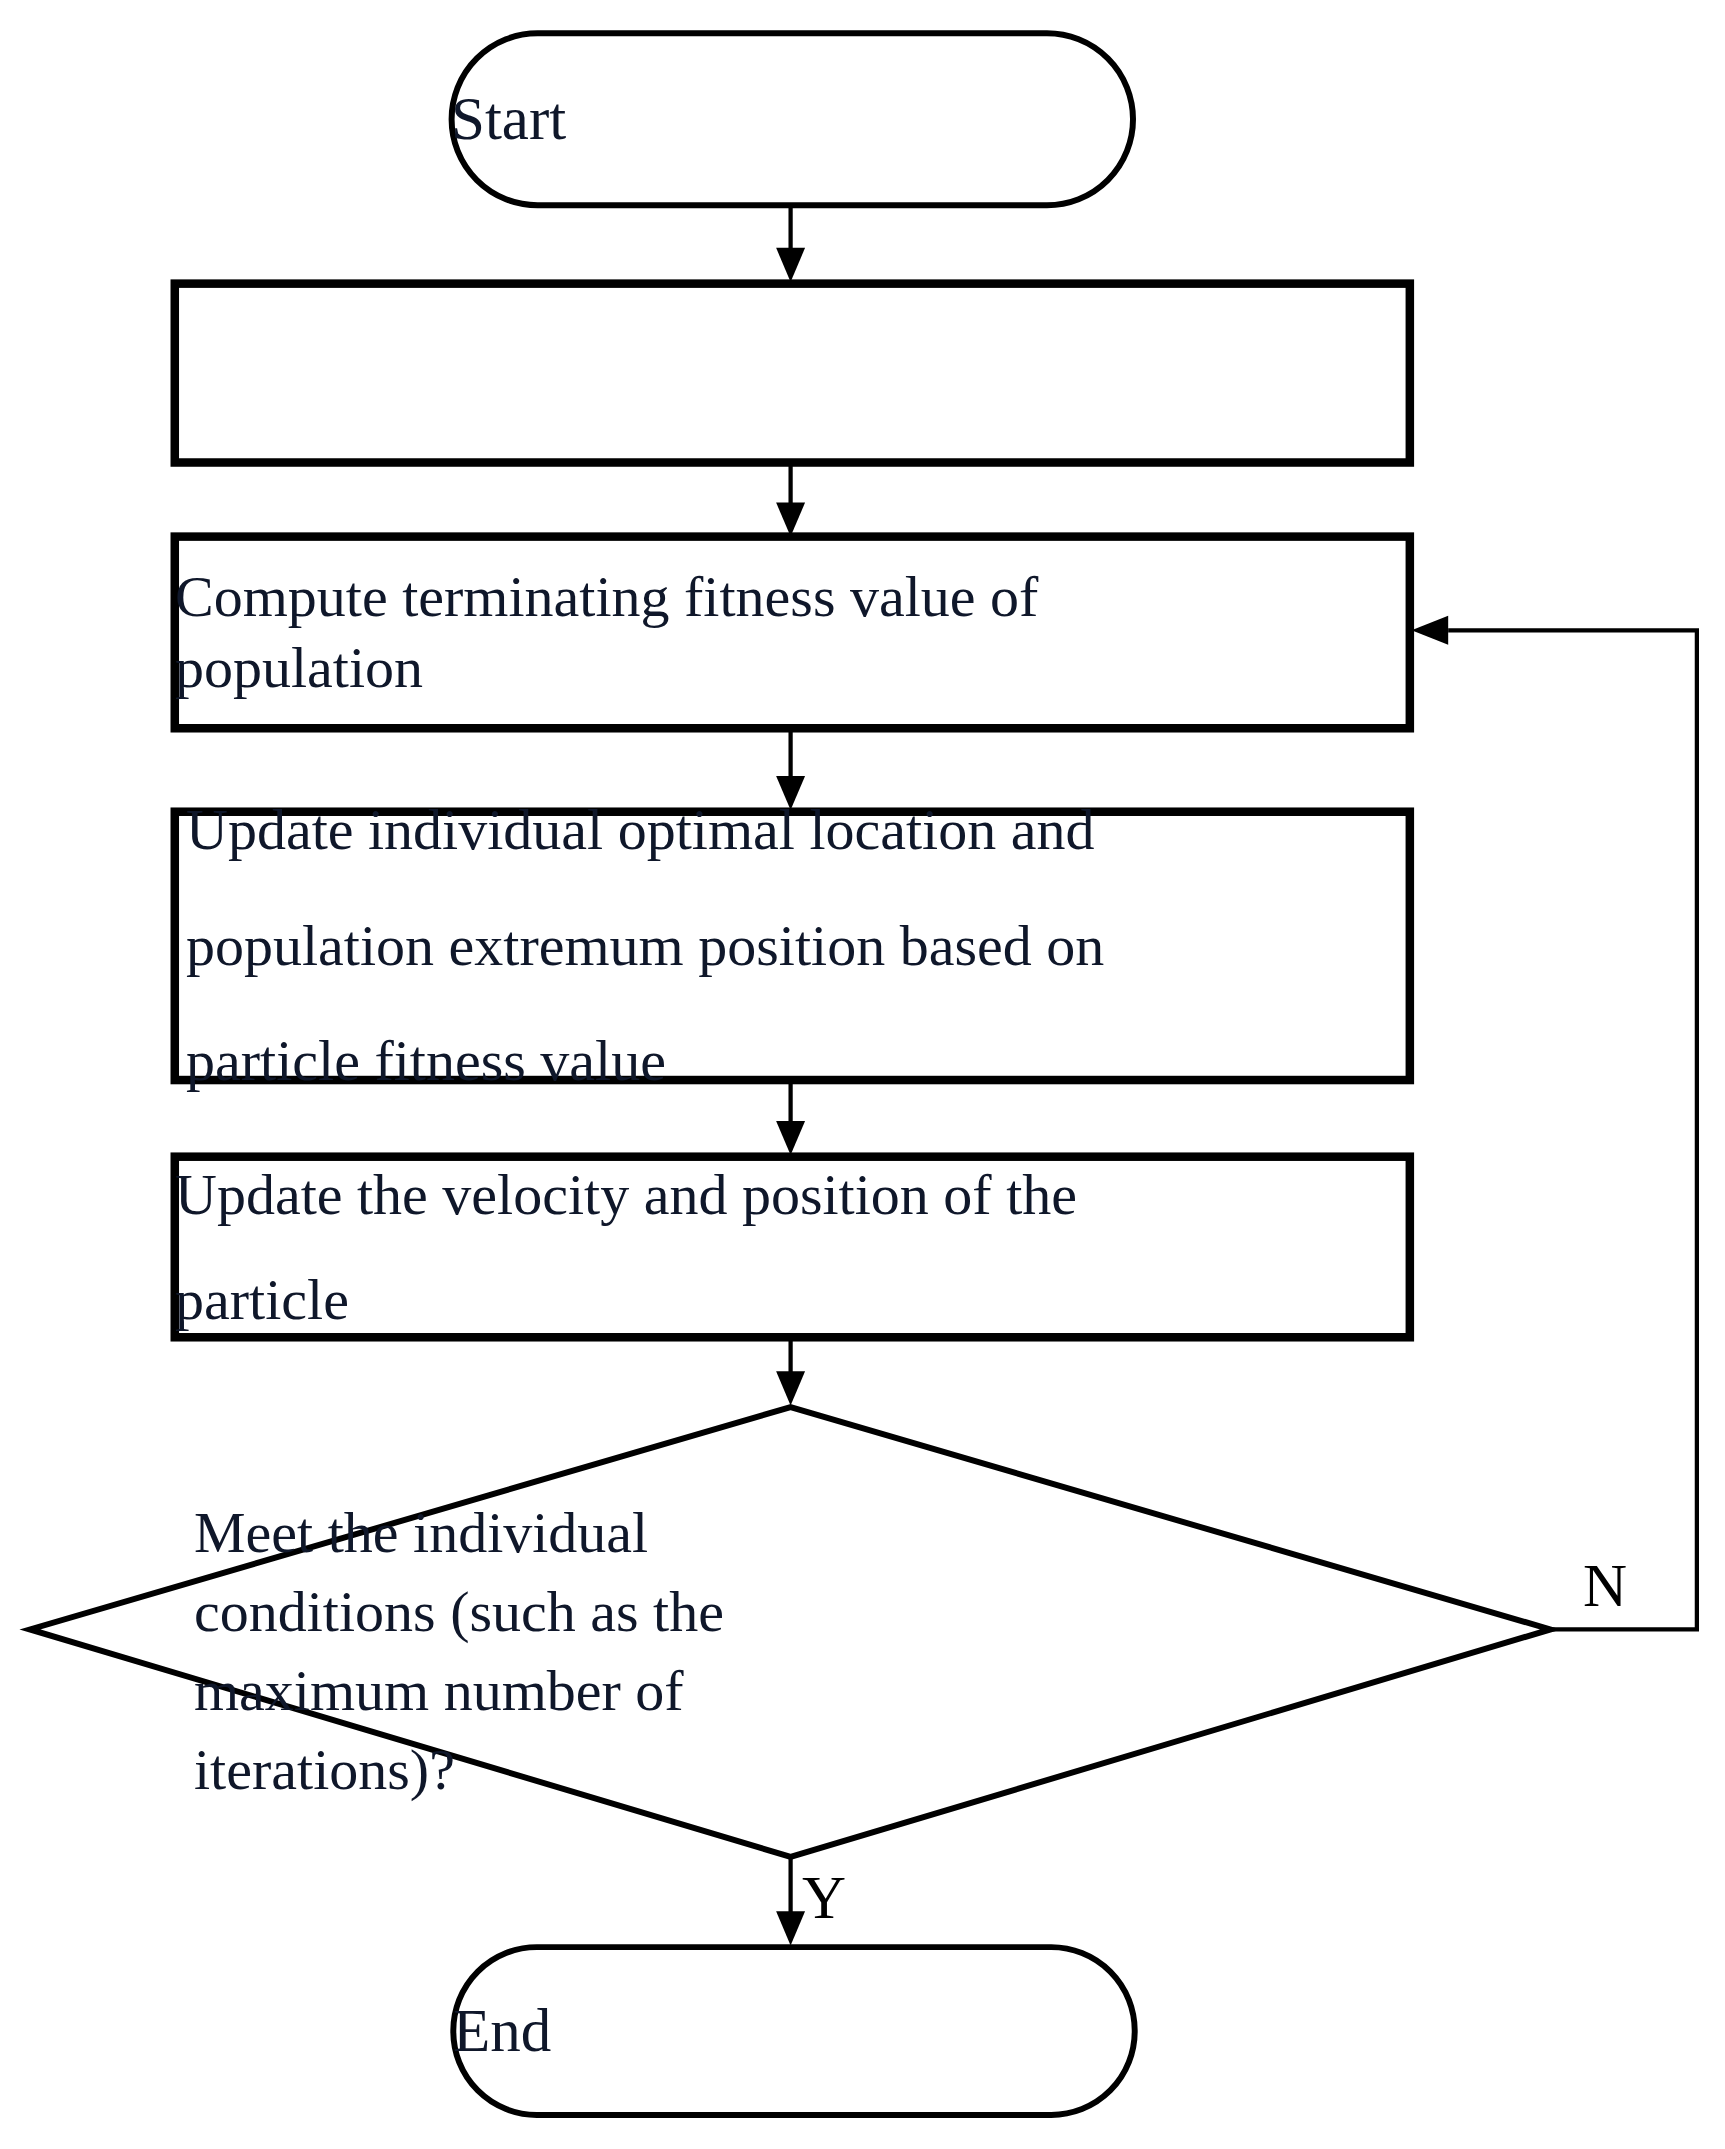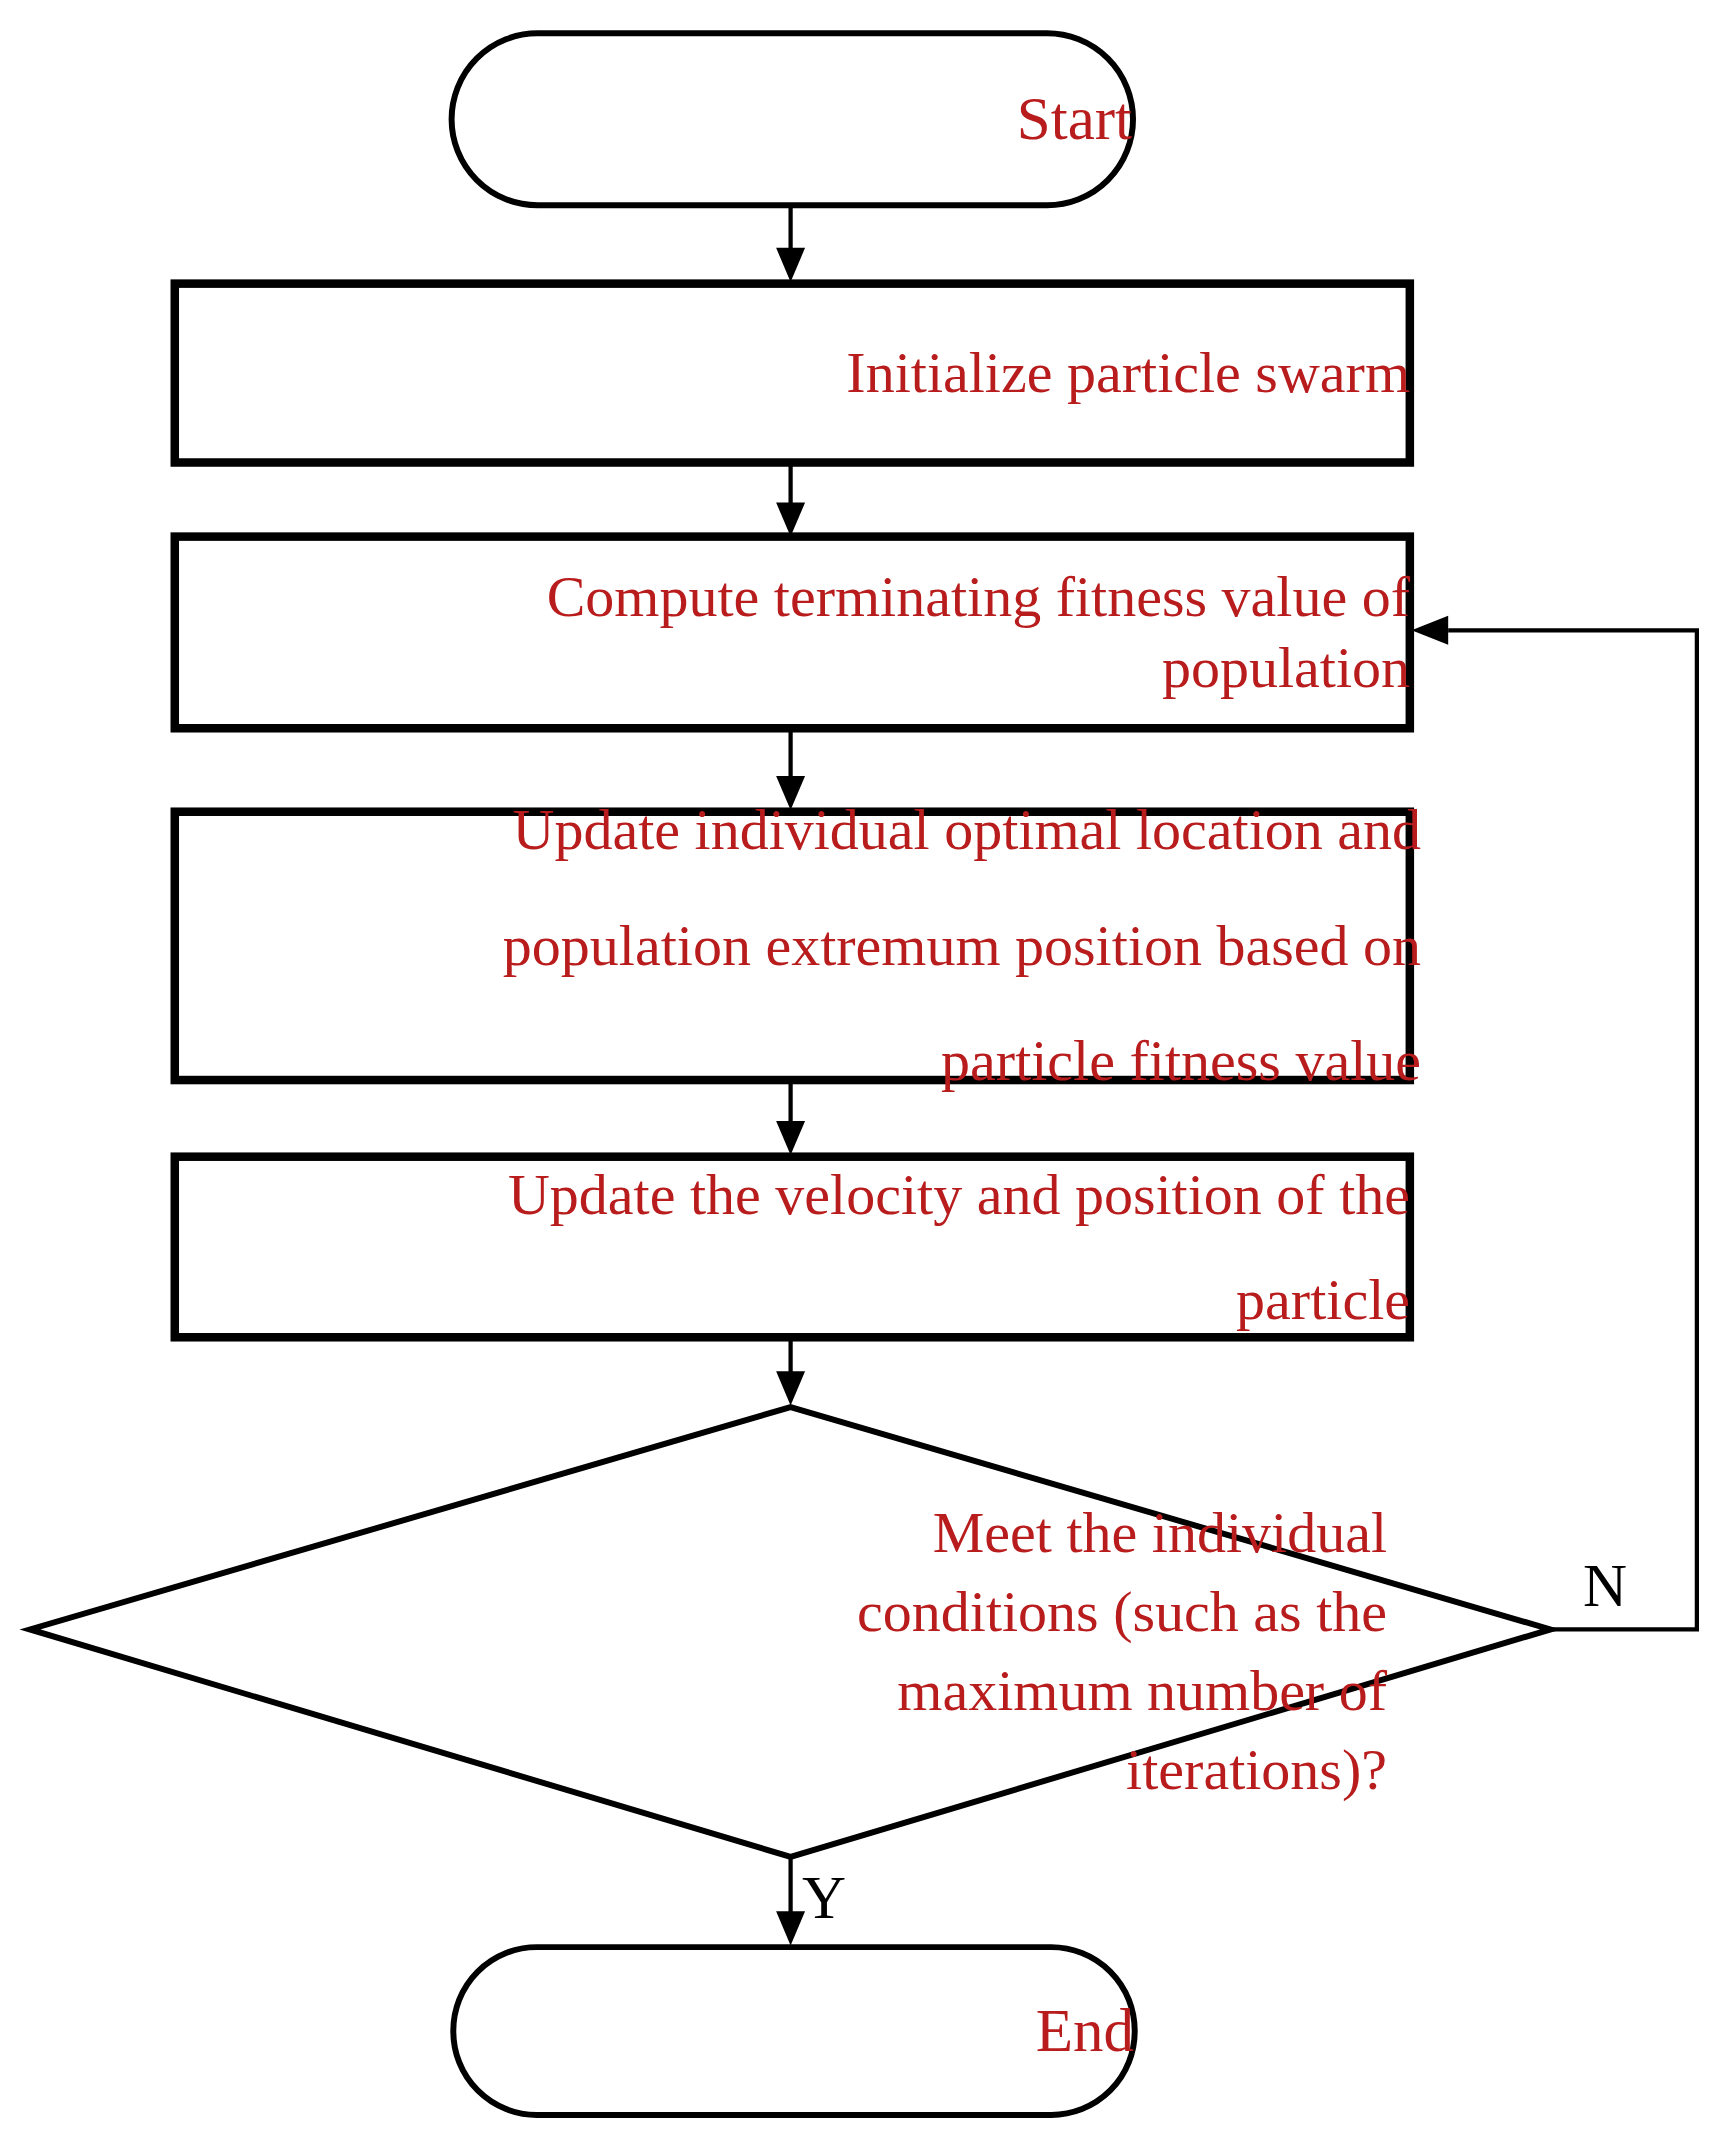--- a/index.html
+++ b/index.html
@@ -10,24 +10,24 @@
     width: 1726px;
     height: 2149px;
     background: #ffffff;
     overflow: hidden;
   }
   .canvas svg { position: absolute; left: 0; top: 0; }
   .label {
     position: absolute;
     display: flex;
     flex-direction: column;
-    align-items: flex-end;
+    align-items: flex-start;
     justify-content: center;
     text-align: center;
-    color: #b91c1c;
+    color: #0f172a;
     font-size: 58px;
     line-height: 1.22;
   }
   .label.terminal { font-size: 61px; }
   .label.decision-text { font-size: 58px; line-height: 1.36; }
   .edge-label {
     position: absolute;
     color: #000000;
     font-size: 61px;
     line-height: 1;
@@ -74,23 +74,20 @@
 
       <polyline points="1820,1913 1992,1913 1992,740 1700,740" fill="none"></polyline>
       <polygon points="1657,740 1700,723 1700,757" stroke="none"></polygon>
     </g>
   </svg>
 
   <div class="label terminal" style="left:451px; top:33px; width:681px; height:172px;">
     <div>Start</div>
   </div>
 
-  <div class="label" style="left:175px; top:284px; width:1235px; height:179px;">
-    <div>Initialize particle swarm</div>
-  </div>
 
   <div class="label" style="left:175px; top:537px; width:1235px; height:192px;">
     <div>Compute terminating fitness value of</div>
     <div>population</div>
   </div>
 
   <div class="label" style="left:186px; top:812px; width:1235px; height:268px;gap:45px;">
     <div>Update individual optimal location and</div>
     <div>population extremum position based on</div>
     <div>particle fitness value</div>

